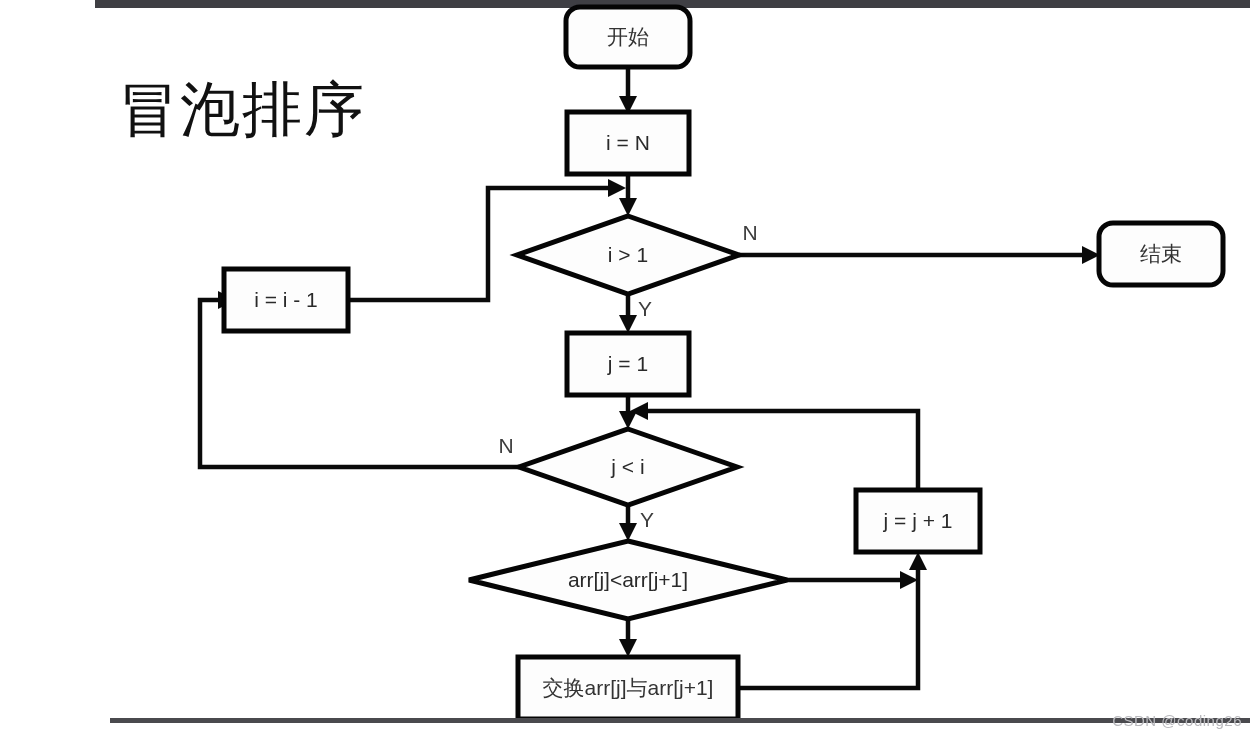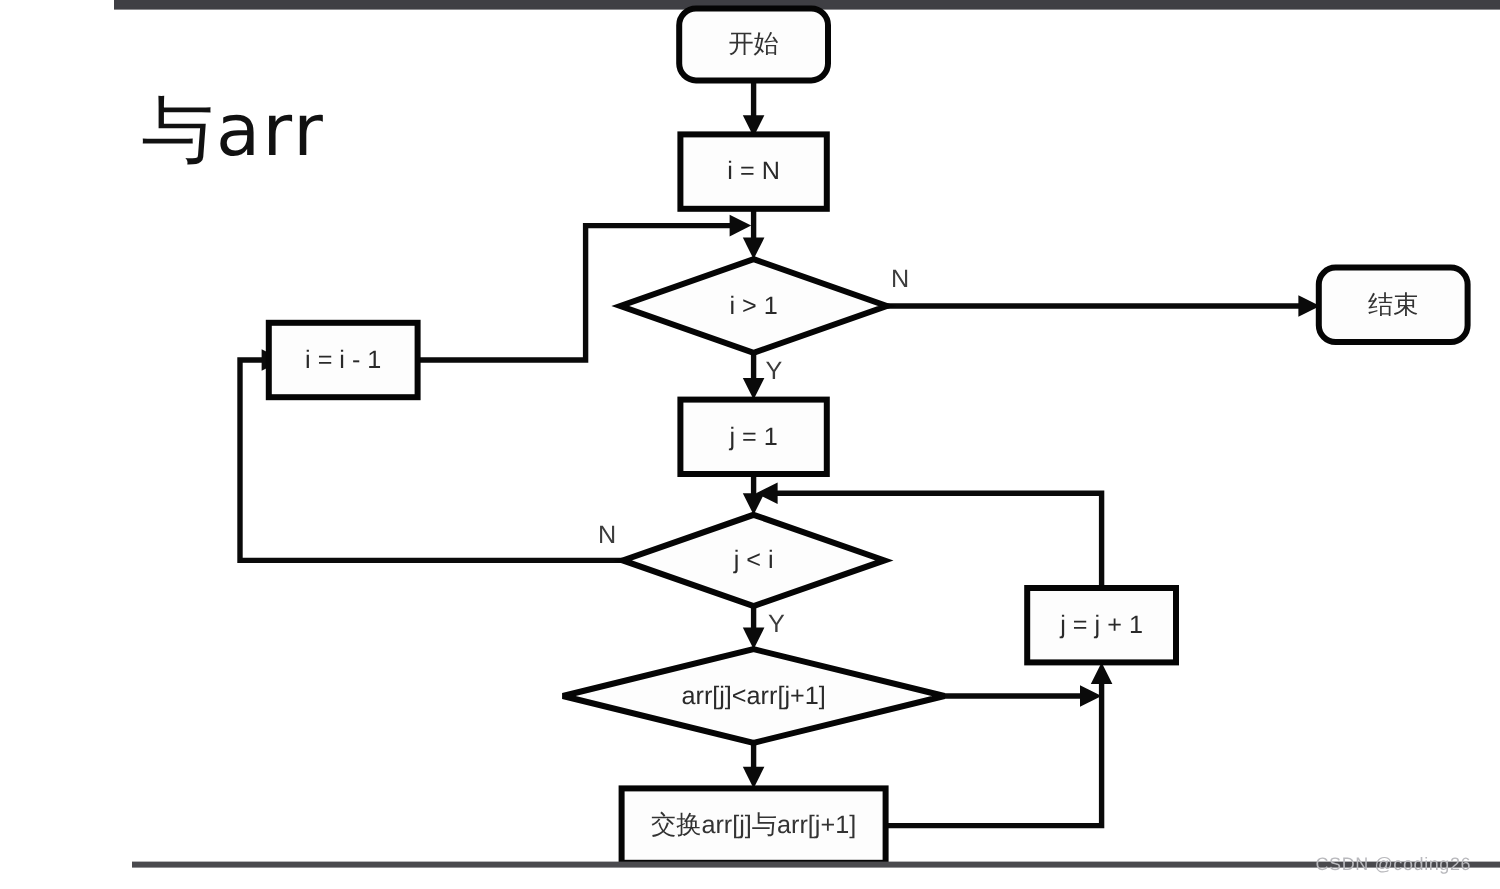--- a/index.html
+++ b/index.html
@@ -79,37 +79,37 @@
   .bottom-rule {
     position: absolute;
     left: 110px;
     top: 718px;
     width: 1140px;
     height: 5px;
     background: #4a4a4e;
   }
   .watermark {
     position: absolute;
-    right: 24px;
+    right: 8px;
     top: 712px;
     font-size: 15px;
     color: #b9b9bd;
     letter-spacing: 0.5px;
     font-family: "Liberation Sans", "DejaVu Sans", sans-serif;
     white-space: nowrap;
   }
 </style>
 </head>
 <body>
 
 <div id="canvas">
 
   <div class="top-rule"></div>
 
-  <div class="slide-title">与arr</div>
+  <div class="slide-title">冒泡排序</div>
 
   <svg id="flow-svg" viewBox="0 0 1250 741">
 
     <g>
 
       <g>
         <path class="edge" d="M628,67 L628,104"></path>
         <polygon class="edge-head" points="628,114 619,96 637,96"></polygon>
       </g>
 

